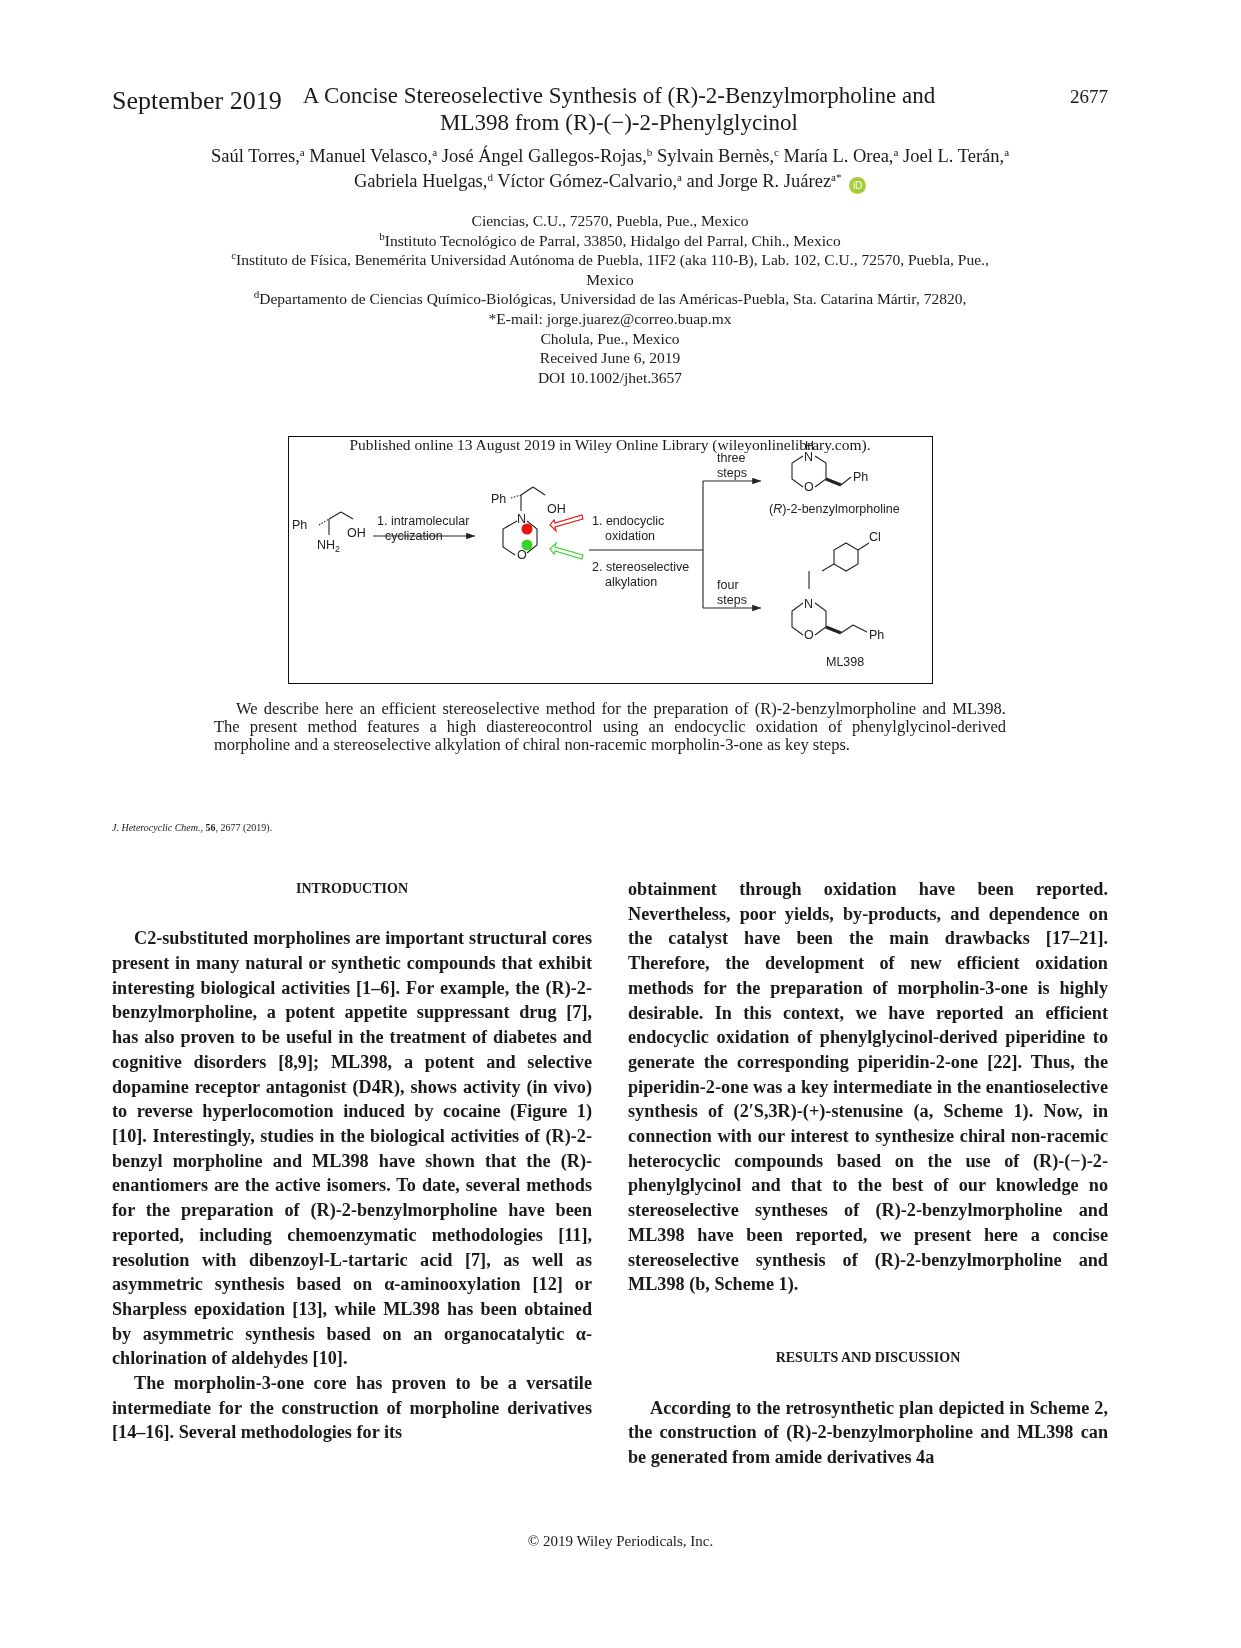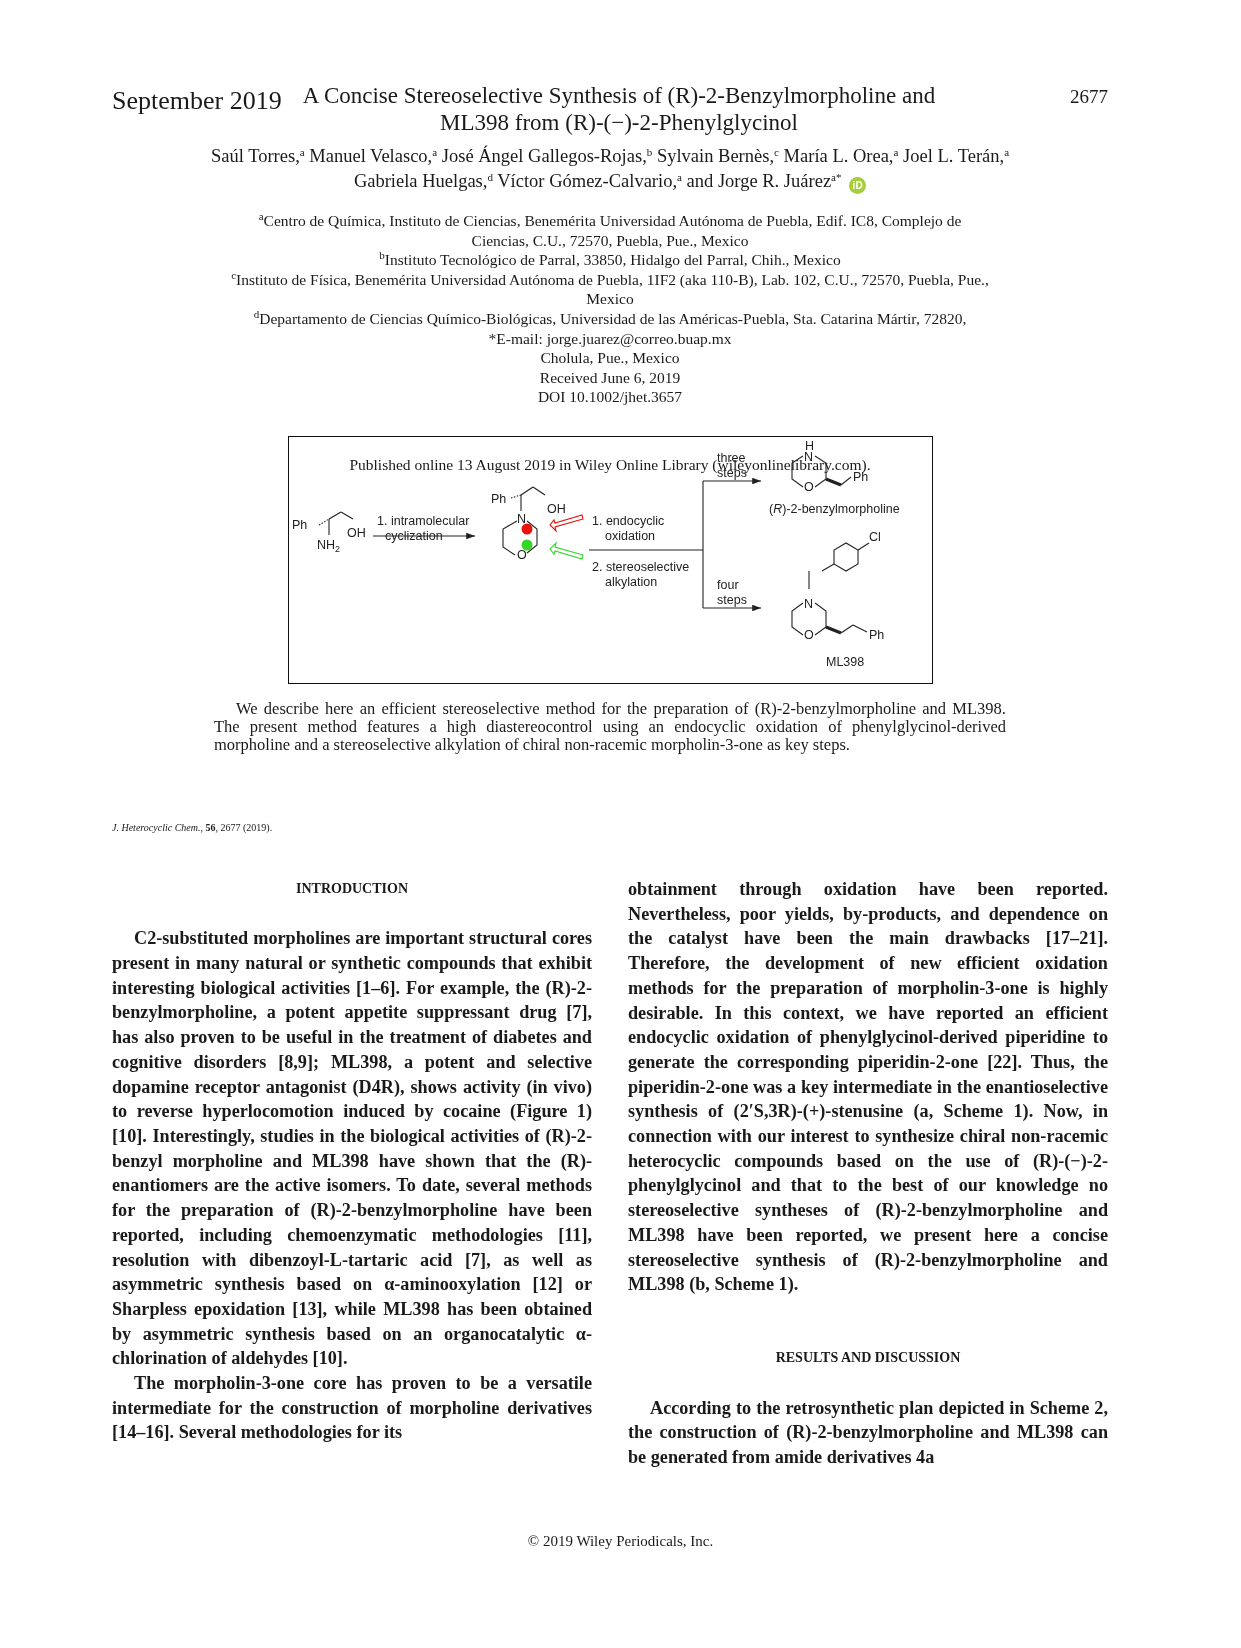--- a/index.html
+++ b/index.html
@@ -9,21 +9,21 @@
   .running-head { top: 82px; left: 112px; width: 996px; height: 56px; }
   .rh-date { position: absolute; left: 0; top: 4px; font-size: 26px; }
   .rh-page { position: absolute; right: 0; top: 4px; font-size: 19px; }
   .title { position: absolute; left: 159px; width: 696px; top: 0; text-align: center;
            font-size: 23px; line-height: 27px; }
   .authors { top: 144px; left: 112px; width: 996px; text-align: center;
              font-size: 18.5px; line-height: 25px; }
   .authors sup, .affil sup { font-size: 11px; vertical-align: 6px; line-height: 0; }
   .orcid { display: inline-block; width: 17px; height: 17px; border-radius: 50%;
            background: #a6ce39; color: #fff; font-family: "Liberation Sans", sans-serif;
-           font-size: 10px; font-weight: bold; line-height: 17px; text-align: center;
+           font-size: 10px; font-weight: normal; line-height: 17px; text-align: center;
            vertical-align: -2px; margin-left: 3px; }
   .affil { top: 211px; left: 212px; width: 796px; text-align: center;
            font-size: 15.5px; line-height: 19.6px; }
   .affil div { margin: 0; }
   .scheme { top: 436px; left: 288px; width: 645px; height: 248px; border: 1.5px solid #111;
             box-sizing: border-box; }
   .scheme svg { position: absolute; left: 0; top: 0; }
   .sc-text { font-family: "Liberation Sans", "DejaVu Sans", sans-serif; font-size: 12.5px; fill: #222; }
   .abstract { top: 700px; left: 214px; width: 792px; font-size: 16.5px; line-height: 18px;
               text-align: justify; text-indent: 22px; }
@@ -62,21 +62,20 @@
   </div>
   <div>
     <span><span>Gabriela Huelgas,</span><sup>d</sup></span>
     <span><span>Víctor Gómez-Calvario,</span><sup>a</sup></span>
     <span><span>and Jorge R. Juárez</span><sup>a*</sup></span>
     <span class="orcid">iD</span>
   </div>
 </div>
 
 <div class="abs affil">
-  <div><sup>a</sup><span>Centro de Química, Instituto de Ciencias, Benemérita Universidad Autónoma de Puebla, Edif. IC8, Complejo de</span></div>
   <div>Ciencias, C.U., 72570, Puebla, Pue., Mexico</div>
   <div><sup>b</sup><span>Instituto Tecnológico de Parral, 33850, Hidalgo del Parral, Chih., Mexico</span></div>
   <div style="margin-left:-14px;margin-right:-14px;"><sup>c</sup><span>Instituto de Física, Benemérita Universidad Autónoma de Puebla, 1IF2 (aka 110-B), Lab. 102, C.U., 72570, Puebla, Pue.,</span></div>
   <div>Mexico</div>
   <div><sup>d</sup><span>Departamento de Ciencias Químico-Biológicas, Universidad de las Américas-Puebla, Sta. Catarina Mártir, 72820,</span></div>
   <div>*E-mail: jorge.juarez@correo.buap.mx</div>
   <div>Cholula, Pue., Mexico</div>
   <div>Received June 6, 2019</div>
   <div>DOI 10.1002/jhet.3657</div>
   <div style="margin-left:-30px;margin-right:-30px;margin-top:48px;">Published online 13 August 2019 in Wiley Online Library (wileyonlinelibrary.com).</div>

